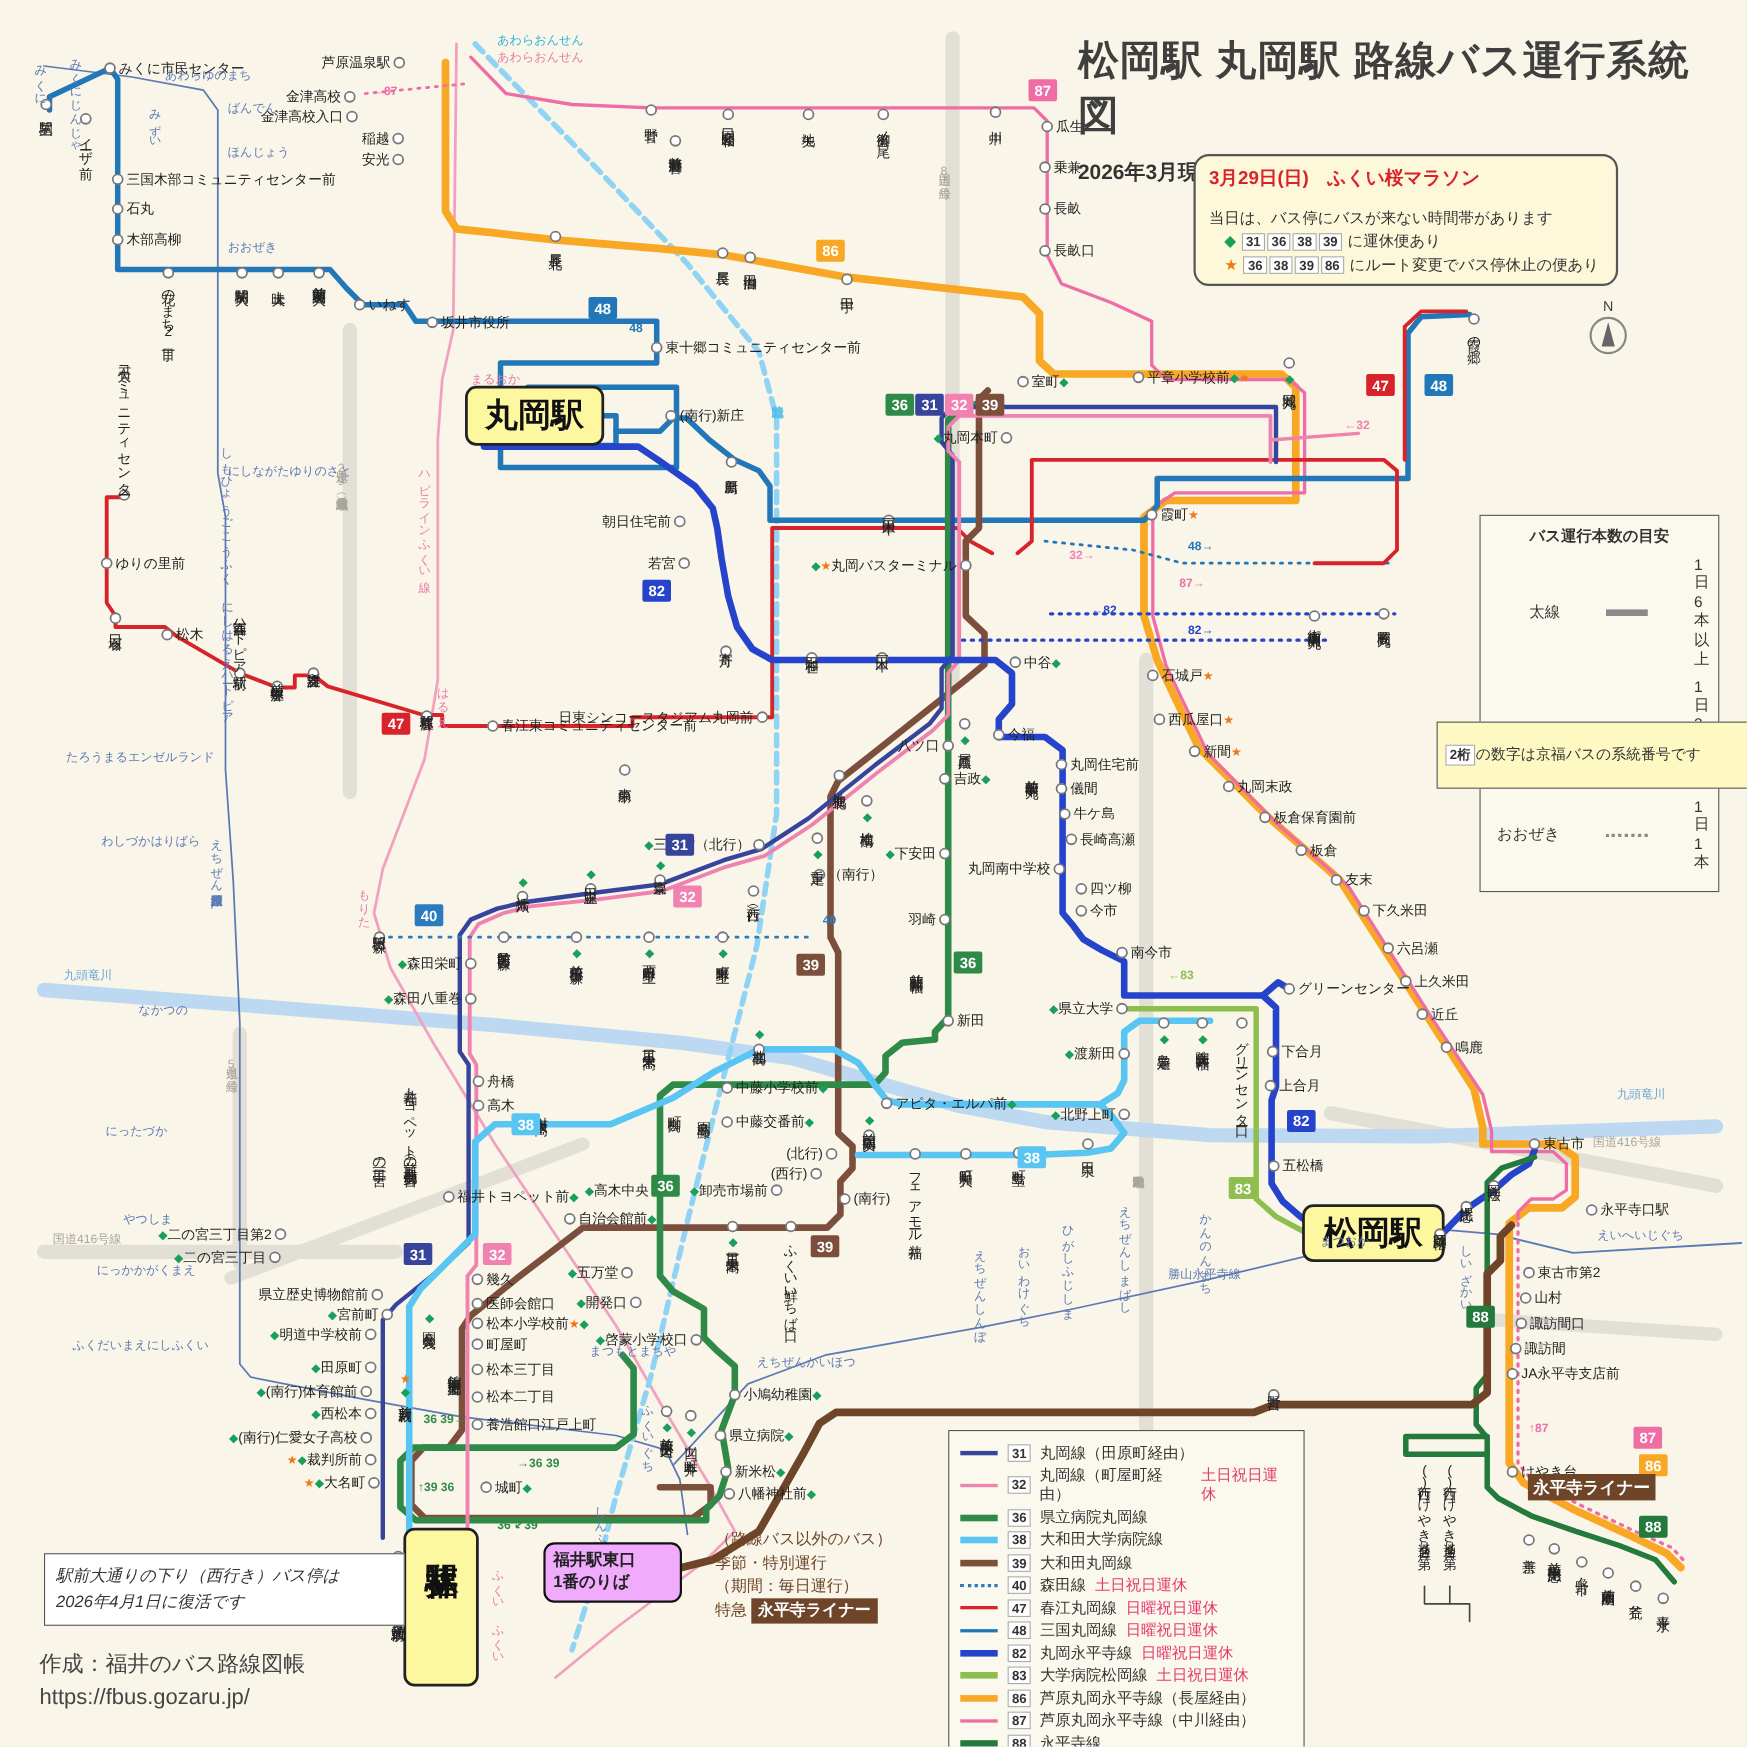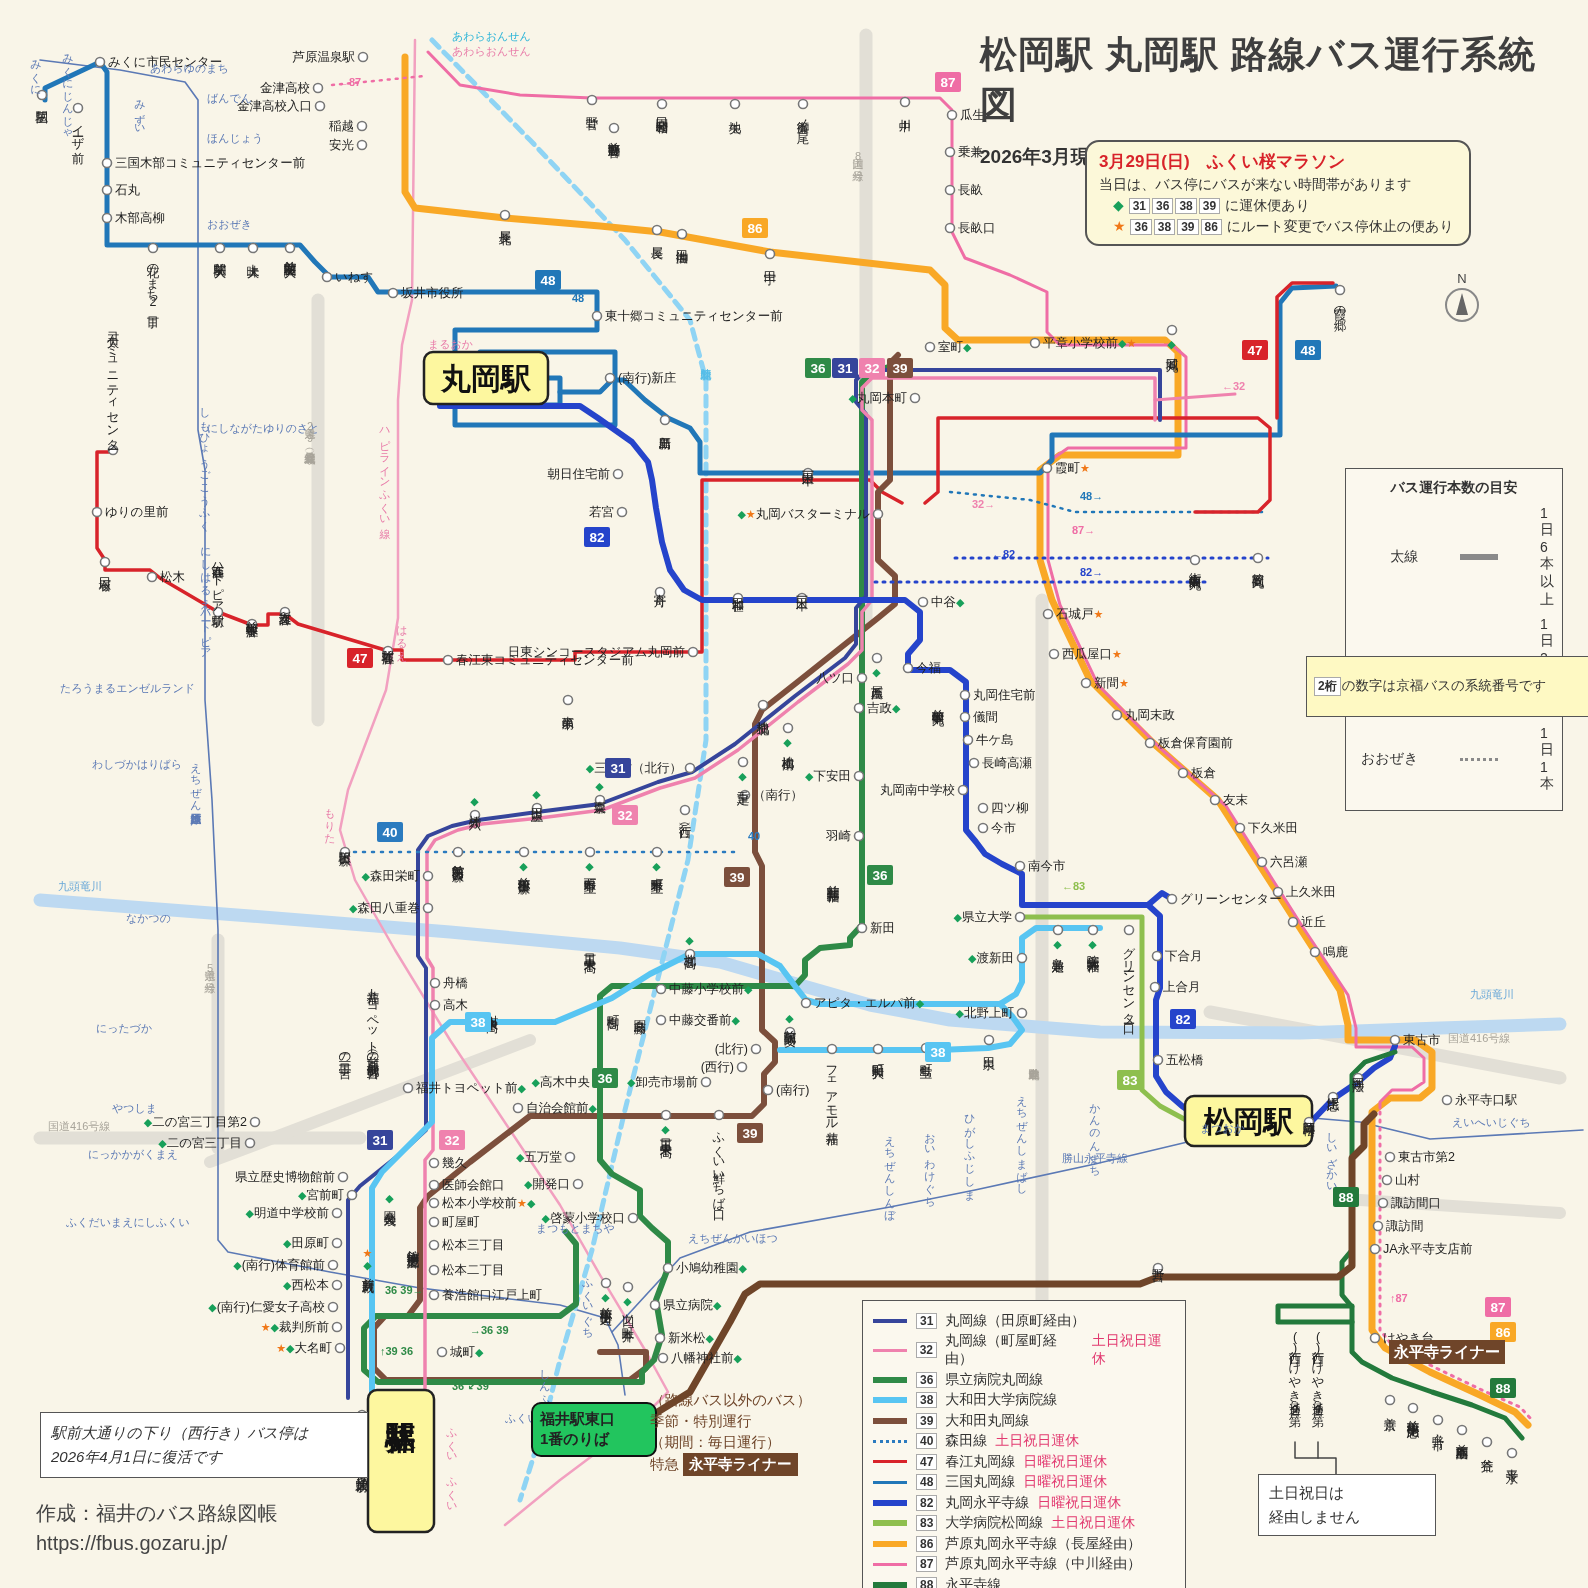--- a/index.html
+++ b/index.html
@@ -2,40 +2,40 @@
 <html><head>
 <meta charset="utf-8">
 <style>
   html,body{margin:0;padding:0;background:#e9e6db;font-family:"Liberation Sans","DejaVu Sans",sans-serif;}
   #stage{position:relative;width:1588px;height:1588px;background:#f9f5e8;overflow:hidden;}
   #map{position:absolute;left:0;top:0;}
   .header{position:absolute;left:980px;top:30px;width:570px;text-align:left;color:#3f3f3f;}
   .header h1{margin:0;font-size:37px;font-weight:bold;letter-spacing:1px;}
   .header .date{margin-top:14px;font-size:19px;font-weight:bold;color:#333;}
   .notice{position:absolute;left:1085px;top:140px;width:358px;background:#fcf8d9;border:2px solid #555;border-radius:14px;padding:8px 12px;font-size:14px;color:#333;}
-  .notice .n1{color:#d8232a;font-size:17px;font-weight:bold;margin-bottom:3px;}
+  .notice .n1{color:#d8232a;font-size:17px;font-weight:bold;margin-bottom:17px;}
   .notice .row{margin-top:3px;padding-left:14px;}
   .chip{display:inline-block;border:1px solid #aaa;background:#fff;padding:0 3px;margin:0 1px;font-size:12px;font-weight:bold;color:#333;}
   .dia{color:#18a05a;} .sta{color:#f07818;}
   .freq{position:absolute;left:1345px;top:468px;width:200px;background:#fbf8ee;border:1.5px solid #555;padding:10px 8px;font-size:14px;color:#333;}
   .freq .t{text-align:center;font-weight:bold;margin-bottom:8px;}
   .freq .fr{display:flex;align-items:center;margin:7px 0;gap:36px;}
   .freq .fl{width:68px;text-align:right;margin-right:6px;}
   .freq .fs{width:40px;margin-right:6px;border-top-color:#8a8a8a;}
   .freq .ftx{flex:1;}
   .keifuku{position:absolute;left:1306px;top:656px;width:308px;background:#fef9c3;border:1.5px solid #555;padding:20px 6px;font-size:13.5px;color:#333;}
   .legend{position:absolute;left:862px;top:1300px;width:302px;background:#fbf8ee;border:1.5px solid #555;padding:8px 10px;}
   .lr{display:flex;align-items:center;margin:2.5px 0;font-size:14px;color:#333;}
   .sw{width:34px;margin-right:8px;border-top-style:solid;}
   .sw.dot{border-top-style:dotted;}
   .lr .no{margin-right:8px;}
   .lr .note{color:#e23a70;margin-left:8px;}
   .ekimae{position:absolute;left:40px;top:1412px;width:306px;background:#fff;border:1.5px solid #555;padding:8px 10px;font-size:15px;color:#333;line-height:1.6;font-style:italic;}
   .credit{position:absolute;left:36px;top:1498px;font-size:20px;color:#444;line-height:1.5;}
-  .higashi{position:absolute;left:494px;top:1402px;width:108px;background:#22c55e;border:2.5px solid #111;border-radius:10px;padding:5px 7px;font-size:15px;font-weight:bold;color:#222;line-height:1.35;margin-left:37px;}
+  .higashi{position:absolute;left:494px;top:1402px;width:108px;background:#f0abfc;border:2.5px solid #111;border-radius:10px;padding:5px 7px;font-size:15px;font-weight:bold;color:#222;line-height:1.35;}
   .linertxt{position:absolute;left:650px;top:1390px;font-size:14.5px;color:#6f4529;line-height:1.45;}
   .linerbadge{display:inline-block;background:#6f4529;color:#fff;font-weight:bold;padding:1px 6px;}
   .donichi{position:absolute;left:1258px;top:1474px;width:156px;background:#fff;border:1.5px solid #555;padding:6px 10px;font-size:15px;color:#333;line-height:1.6;}
 </style>
 </head>
 <body>
 
 <div id="stage">
   <svg id="map" width="1588" height="1588" viewBox="0 0 1588 1588">
       <polyline points="866,35 866,618" fill="none" stroke="#e2dfd6" stroke-width="13" stroke-linejoin="round" stroke-linecap="round"></polyline>
@@ -717,17 +717,13 @@
     <div>1番のりば</div>
   </div>
 
   <div class="linertxt">
     <div>（路線バス以外のバス）</div>
     <div>季節・特別運行</div>
     <div>（期間：毎日運行）</div>
     <div><span>特急</span> <span class="linerbadge">永平寺ライナー</span></div>
   </div>
 
-  <div class="donichi">
-    <div>土日祝日は</div>
-    <div>経由しません</div>
-  </div>
 </div>
 
 </body></html>

